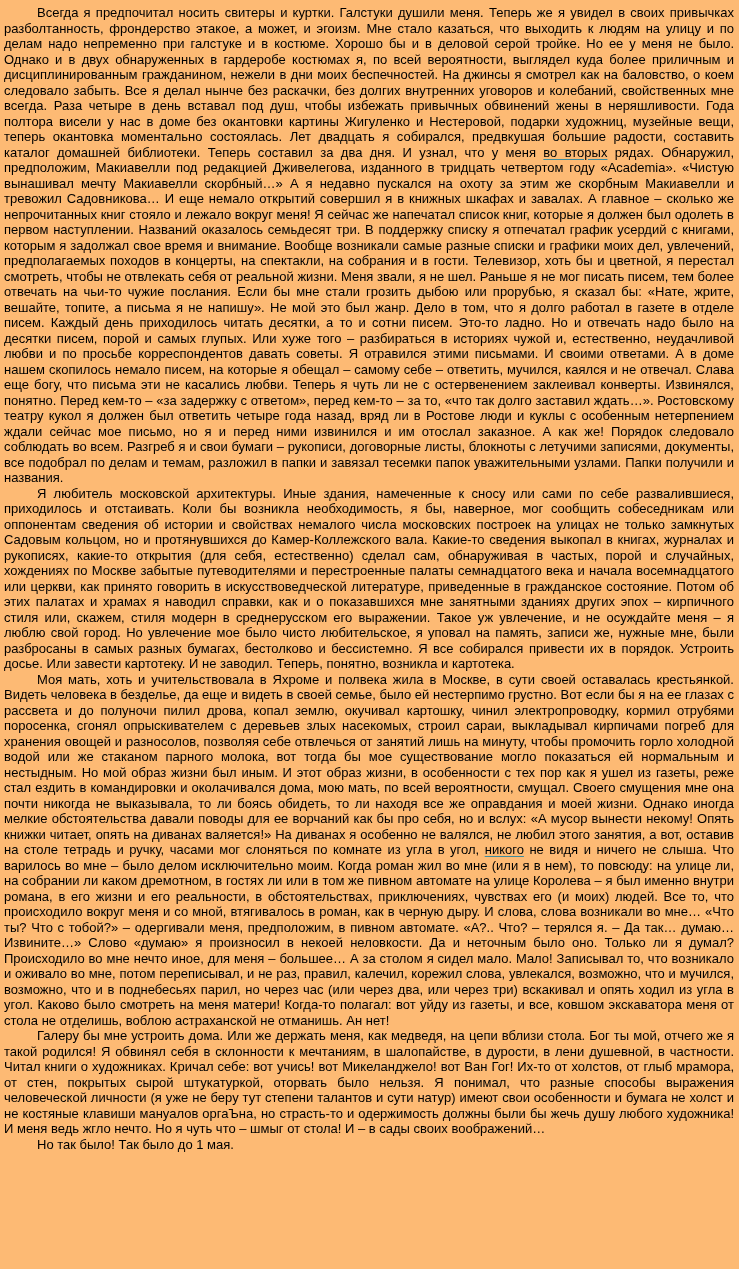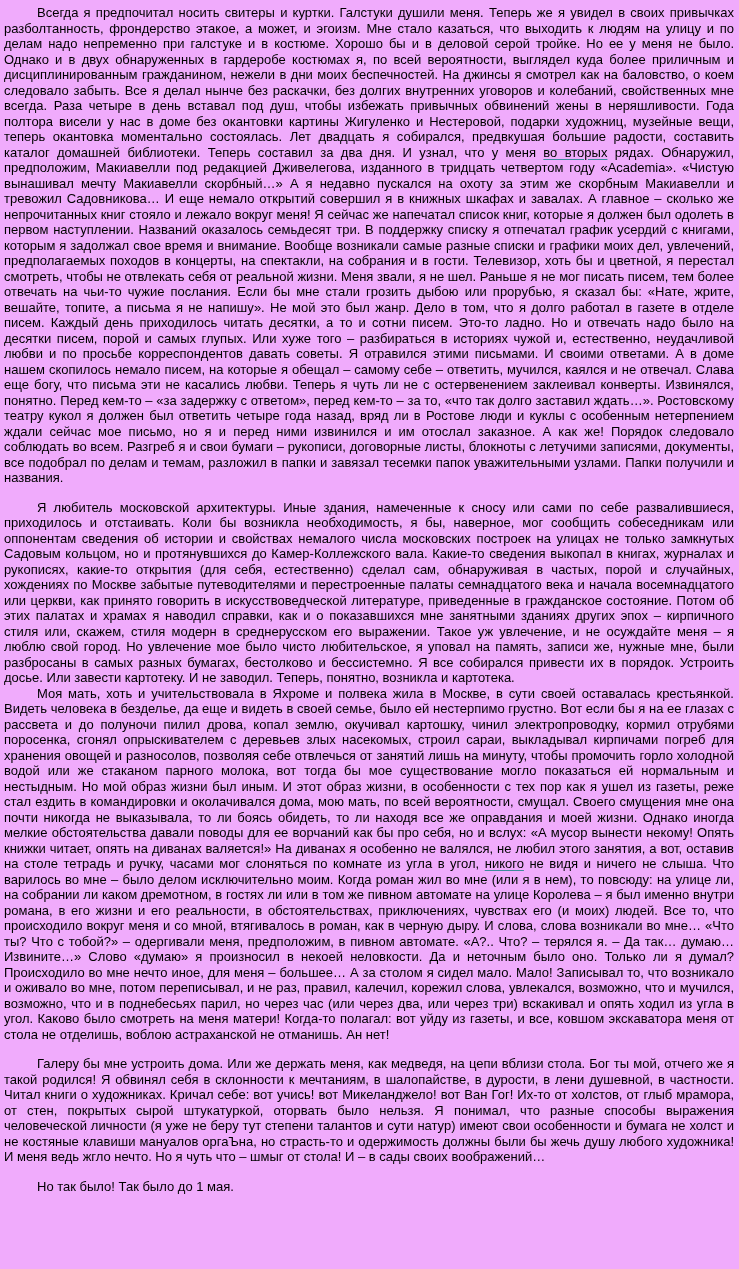--- a/index.html
+++ b/index.html
@@ -4,35 +4,34 @@
 <style>
   html, body {
     margin: 0;
     padding: 0;
     background: #ffffff;
   }
   .page {
     width: 739px;
     min-height: 1269px;
     box-sizing: border-box;
-    background: #f0abfc;
+    background: #fdba74;
     color: #000000;
     font-family: "Liberation Sans", sans-serif;
     font-size: 13px;
     line-height: 15.5px;
     padding: 5px 5px 12px 4px;
     overflow: hidden;
   }
   .para {
     margin: 0;
     text-align: justify;
     text-indent: 33px;
   }
   .para.gap {
-    margin-top: 14px;
   }
   .u {
     text-decoration: underline;
     text-decoration-color: #3e8b9d;
     text-underline-offset: 2px;
   }
 </style>
 </head>
 <body>
 

